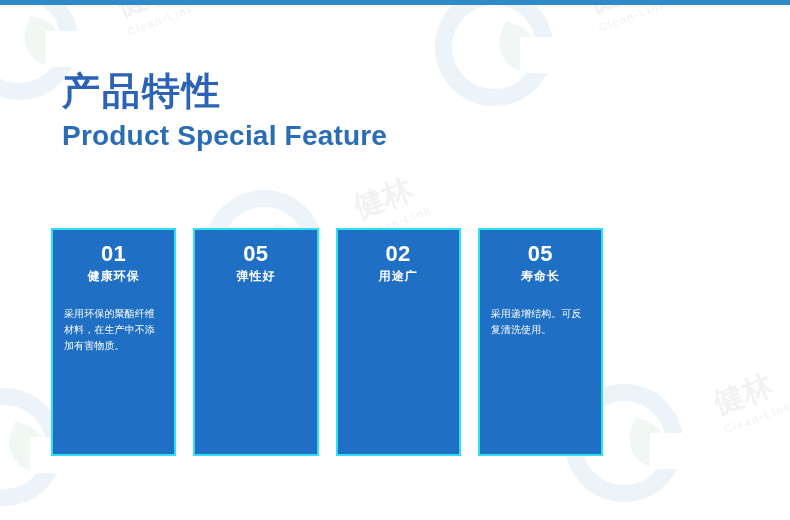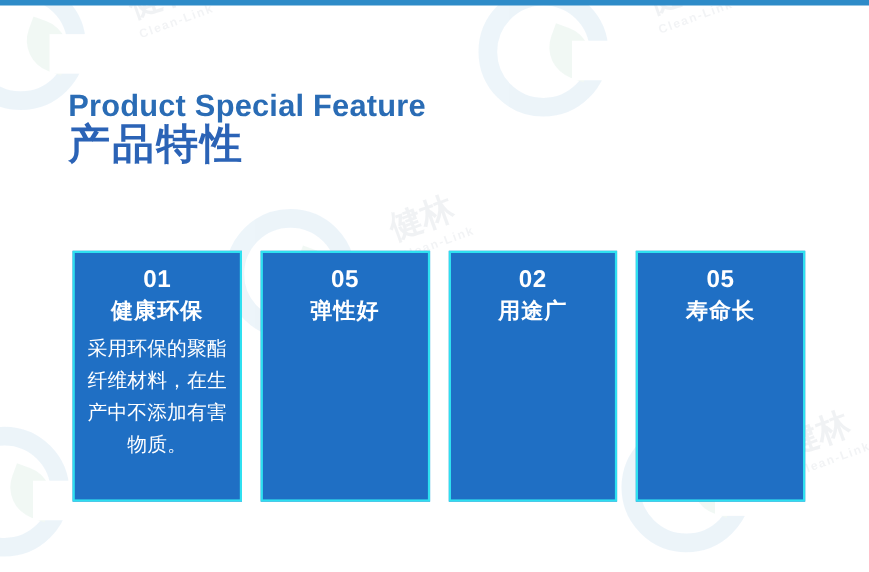--- a/index.html
+++ b/index.html
@@ -118,23 +118,23 @@
     color: #2a6cb5;
     line-height: 1.15;
     margin: 8px 0 0 0;
     letter-spacing: 0.2px;
     white-space: nowrap;
   }
 
   
   #cards {
     position: absolute;
-    left: 66px;
+    left: 51px;
     top: 228px;
-    width: 666px;
+    width: 552px;
     height: 228px;
     display: flex;
     gap: 17px;
     z-index: 3;
   }
   .card {
     flex: 1 1 0;
     background: #1f6fc4;
     border: 2px solid #2fe0f0;
     box-sizing: border-box;
@@ -147,36 +147,36 @@
   .card-number {
     font-family: "Liberation Sans", sans-serif;
     font-size: 22px;
     font-weight: 700;
     color: #ffffff;
     line-height: 1.25;
     letter-spacing: 0.5px;
   }
   .card-title {
     font-family: "DejaVu Sans", sans-serif;
-    font-size: 20px;
+    font-size: 12px;
     font-weight: 700;
     color: #ffffff;
     line-height: 1.3;
     margin-top: 1px;
     letter-spacing: 1px;
     white-space: nowrap;
   }
   .card-body {
     font-family: "DejaVu Sans", sans-serif;
-    font-size: 18px;
+    font-size: 10px;
     font-weight: 400;
     color: #ffffff;
     line-height: 1.62;
-    margin-top: 8px;
-    text-align: center;
+    margin-top: 22px;
+    text-align: left;
     align-self: stretch;
     letter-spacing: 0.1px;
   }
 </style>
 </head>
 <body>
 
 <div id="page">
 
   <div id="top-bar"></div>
@@ -219,22 +219,22 @@
       <div class="wm-ring"></div>
     </div>
     <div class="wm wm-block" style="left:95px; top:376px;">
       <div class="wm-cn">健林</div>
       <div class="wm-text">Clean-Link</div>
     </div>
 
   </div>
 
   <div id="heading">
+    <div id="title-cn">产品特性</div>
     <div id="title-en">Product Special Feature</div>
-    <div id="title-cn">产品特性</div>
   </div>
 
   <div id="cards">
 
     <div class="card">
       <div class="card-number">01</div>
       <div class="card-title">健康环保</div>
       <div class="card-body">采用环保的聚酯纤维材料，在生产中不添加有害物质。</div>
     </div>
 
@@ -244,17 +244,18 @@
     </div>
 
     <div class="card">
       <div class="card-number">02</div>
       <div class="card-title">用途广</div>
     </div>
 
     <div class="card">
       <div class="card-number">05</div>
       <div class="card-title">寿命长</div>
+      <div class="card-body">采用递增结构。可反复清洗使用。</div>
     </div>
 
   </div>
 
 </div>
 
 </body></html>

